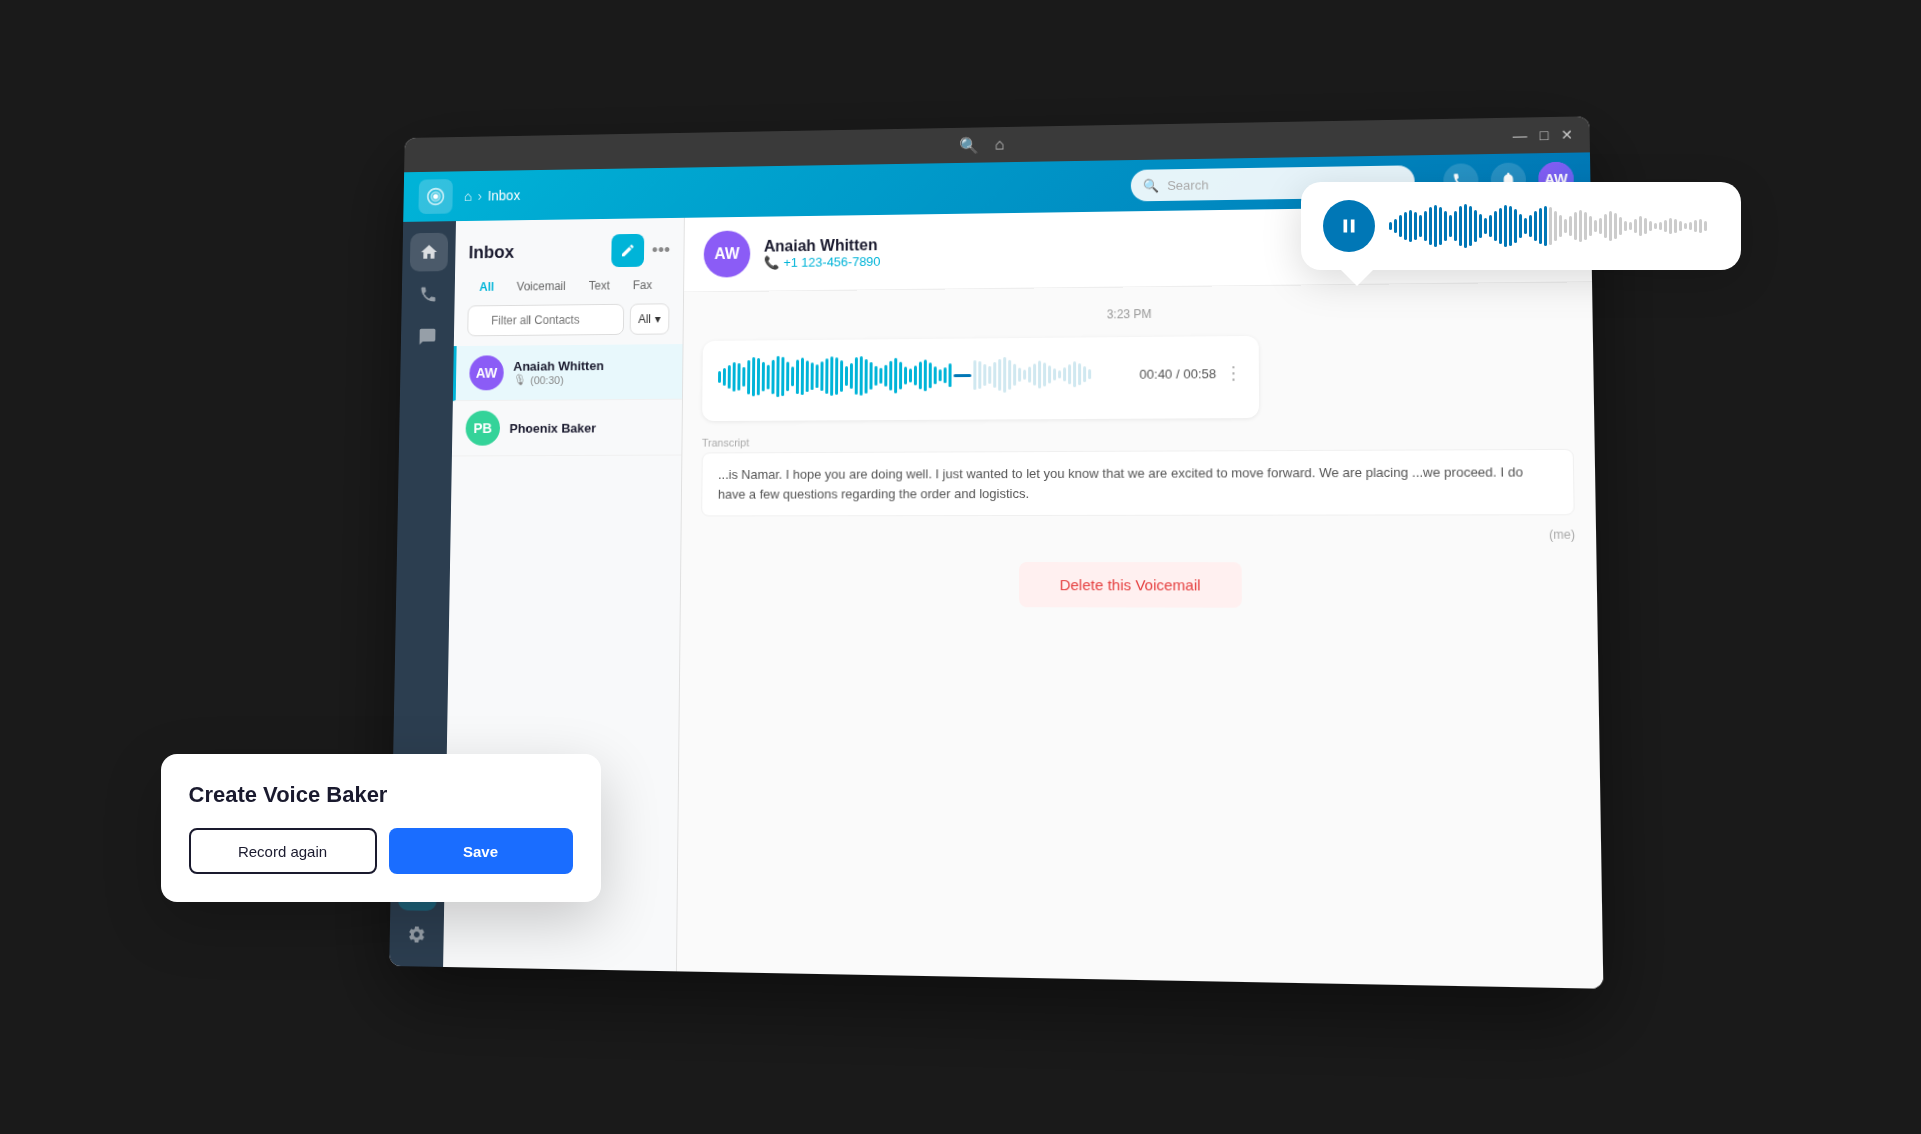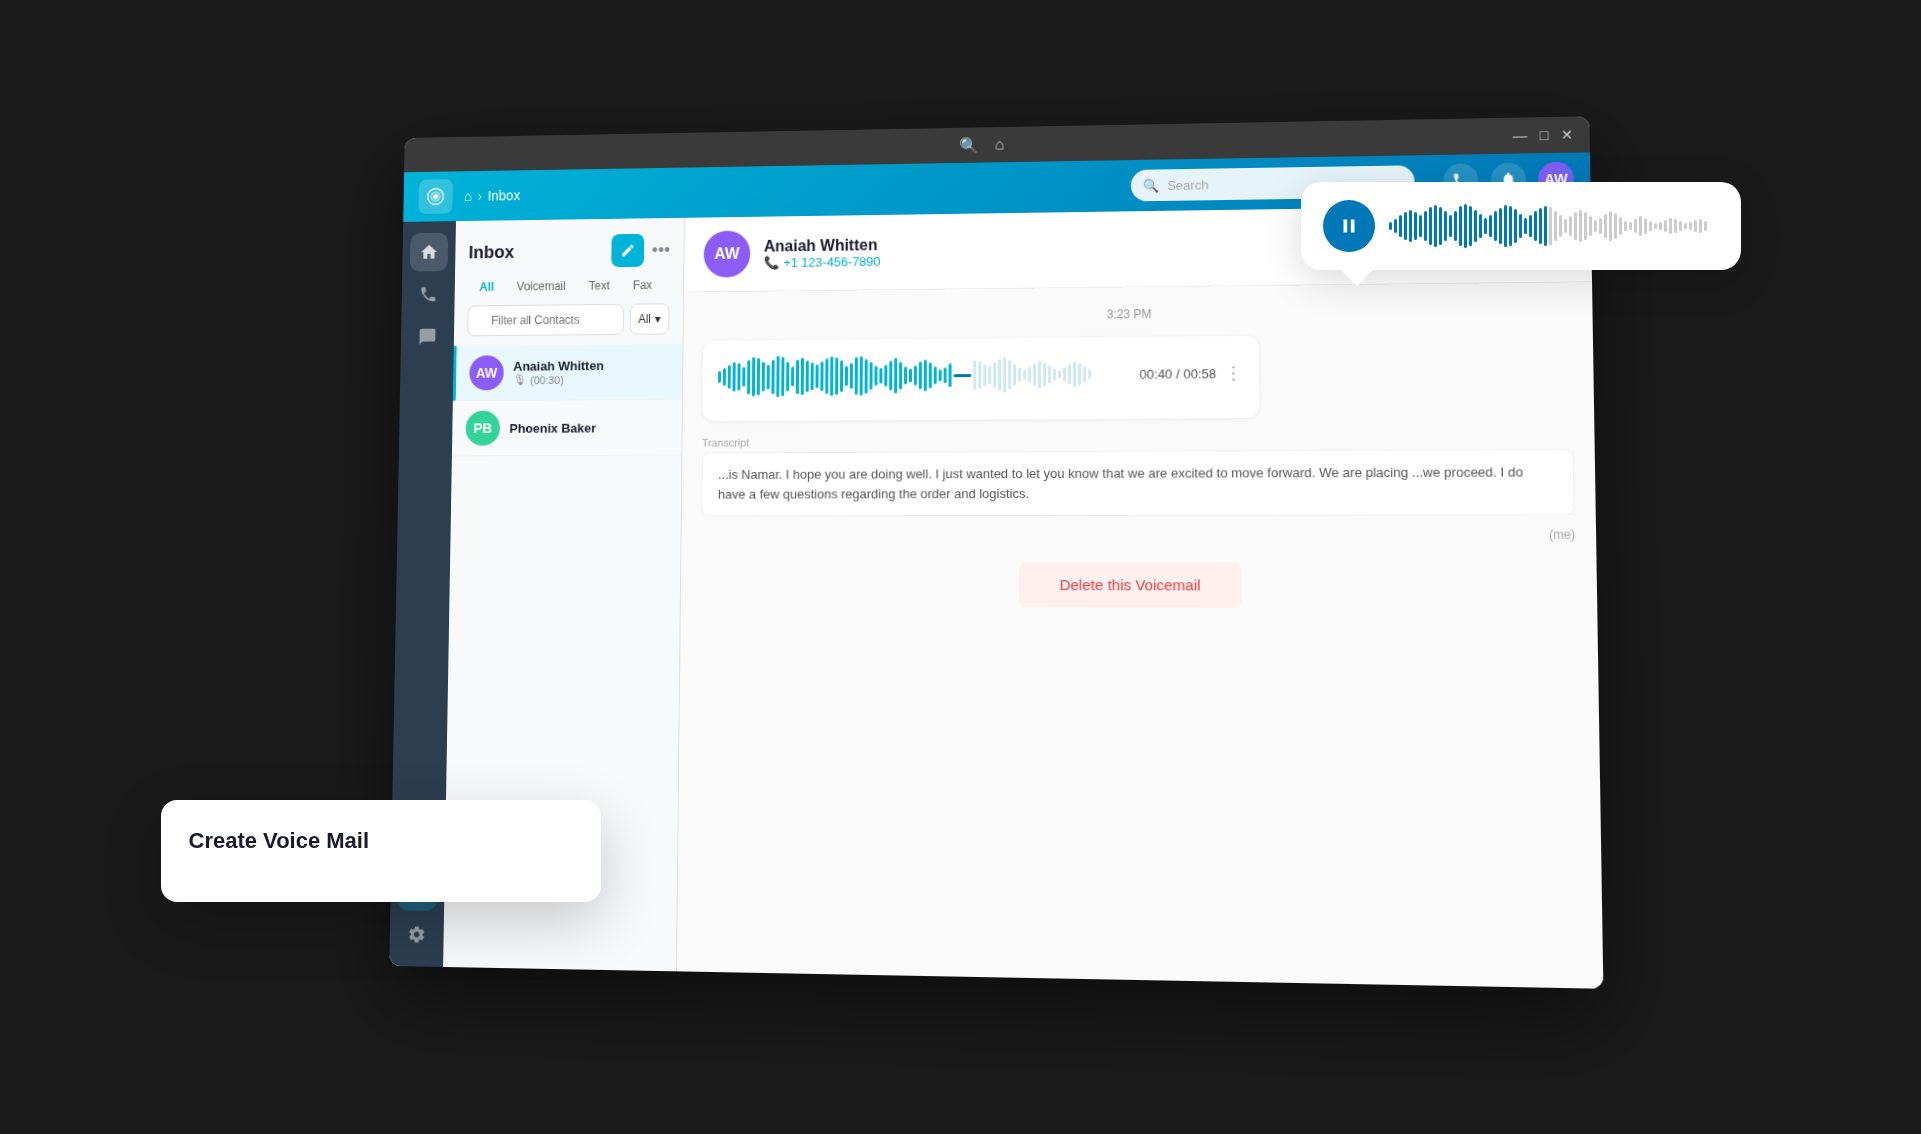--- a/index.html
+++ b/index.html
@@ -922,18 +922,22 @@
         <div class="fw-bar gray" style="height: 10px; width: 3px; border-radius: 2px; flex-shrink: 0;"></div>
         <div class="fw-bar gray" style="height: 6px; width: 3px; border-radius: 2px; flex-shrink: 0;"></div>
         <div class="fw-bar gray" style="height: 8px; width: 3px; border-radius: 2px; flex-shrink: 0;"></div>
         <div class="fw-bar gray" style="height: 12px; width: 3px; border-radius: 2px; flex-shrink: 0;"></div>
         <div class="fw-bar gray" style="height: 14px; width: 3px; border-radius: 2px; flex-shrink: 0;"></div>
         <div class="fw-bar gray" style="height: 10px; width: 3px; border-radius: 2px; flex-shrink: 0;"></div>
       </div>
   </div>
 
   <div class="create-voicemail-popup">
-    <div class="popup-title">Create Voice Mail</div>
-
-
+    <div class="popup-title">Create Voice Baker</div>
+
+
+    <div class="popup-actions">
+      <button class="record-again-btn">Record again</button>
+      <button class="save-btn">Save</button>
+    </div>
   </div>
 
 </div>
 
 </body></html>

